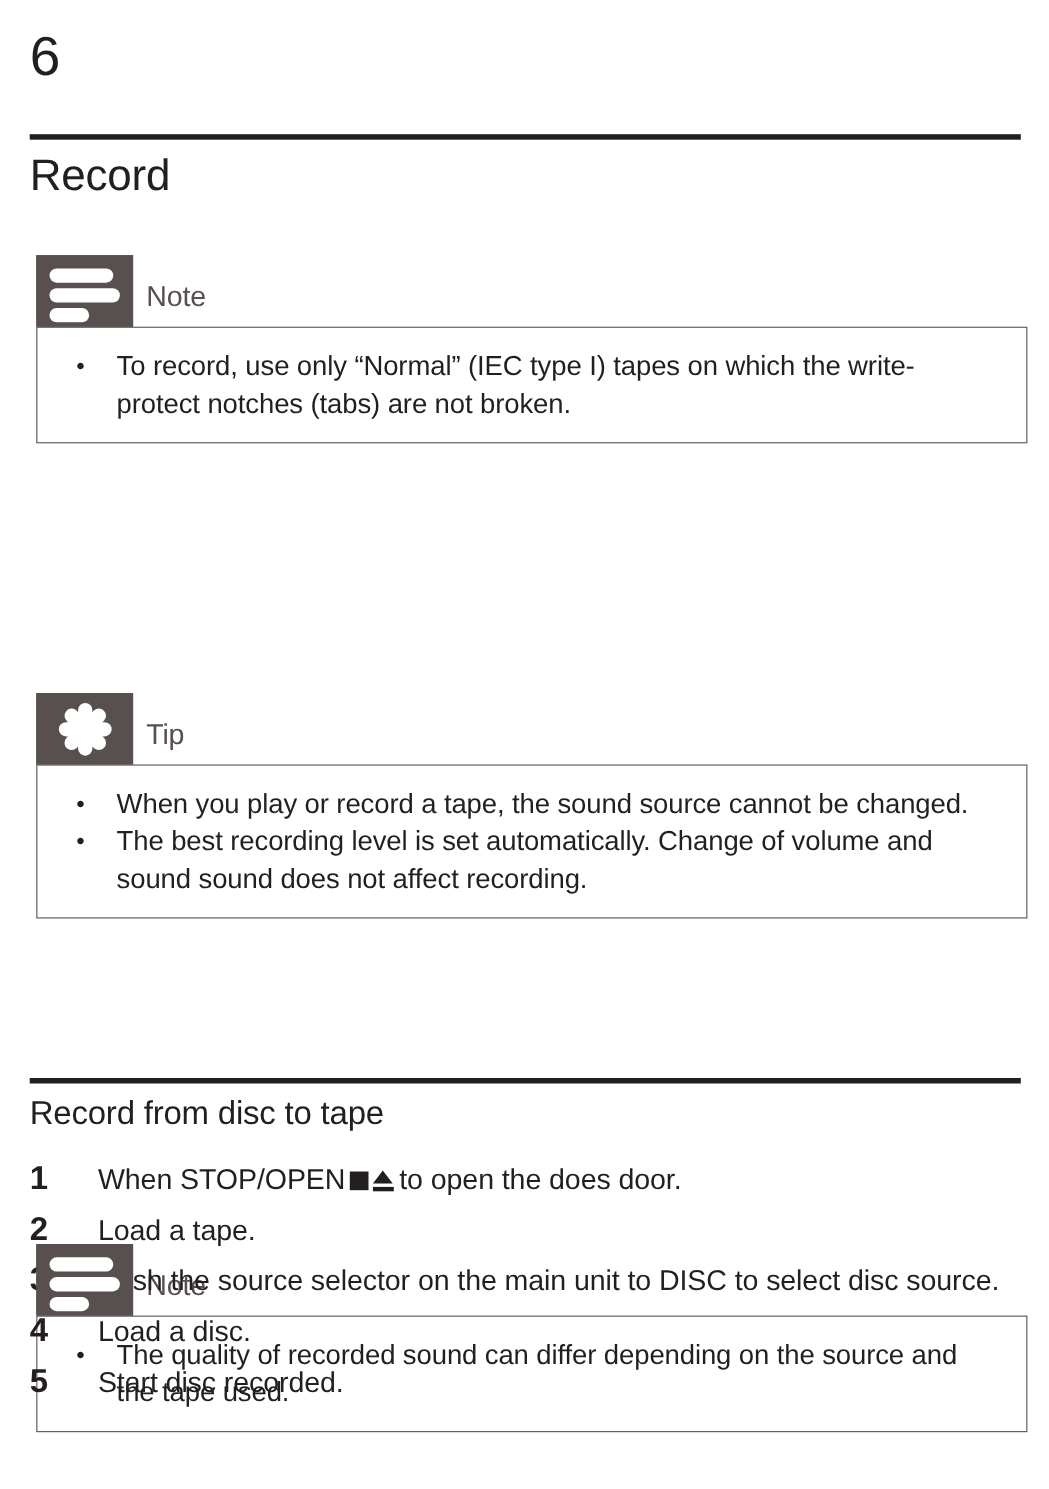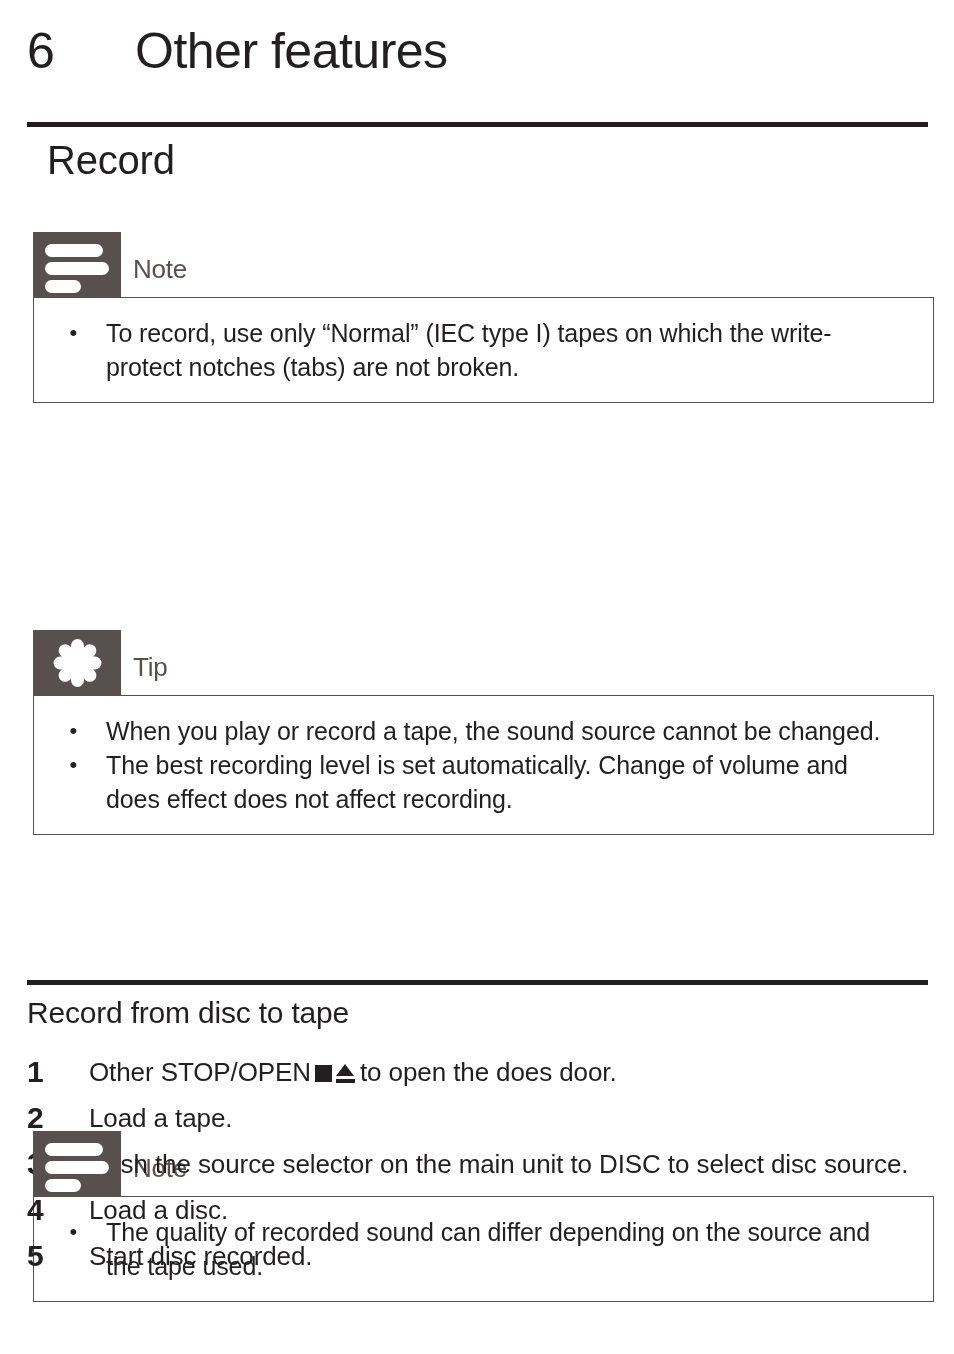--- a/index.html
+++ b/index.html
@@ -56,21 +56,20 @@
   .rule-mid { top: 980px; }
 
   
   .h1 {
     position: absolute;
     left: 27px;
     font-size: 40px;
     font-weight: 400;
     letter-spacing: -0.2px;
     color: #231f20;
-    margin-left: 20px;
   }
   .h1-record { top: 138px; }
 
   
   .h2 {
     position: absolute;
     left: 27px;
     font-size: 30px;
     font-weight: 400;
     letter-spacing: -0.2px;
@@ -257,21 +256,20 @@
     background: #231f20;
   }
 </style>
 </head>
 <body>
 
 <div class="page">
 
   <div class="chapter">
     <span class="chapter-number">6</span>
-    <span class="chapter-title">Other features</span>
   </div>
 
   <div class="rule rule-top"></div>
 
   <div class="h1 h1-record">Record</div>
 
   <div class="callout callout-wrap" style="top:232px;">
     <div class="callout-head">
       <div class="callout-badge">
         <span class="icon-note-bar b1"></span>
@@ -298,21 +296,21 @@
       <div class="callout-badge"></div>
       <div class="callout-label">Tip</div>
     </div>
     <div class="callout-body with-notch">
       <div class="bullet-row">
         <span class="bullet-mark">•</span>
         <span class="bullet-text">When you play or record a tape, the sound source cannot be changed.</span>
       </div>
       <div class="bullet-row">
         <span class="bullet-mark">•</span>
-        <span class="bullet-text">The best recording level is set automatically. Change of volume and does effect does not affect recording.</span>
+        <span class="bullet-text">The best recording level is set automatically. Change of volume and sound sound does not affect recording.</span>
       </div>
     </div>
     <div class="badge-overlay">
       <span class="icon-tip">
         <span class="petal p0"></span>
         <span class="petal p1"></span>
         <span class="petal p2"></span>
         <span class="petal p3"></span>
         <span class="petal p4"></span>
         <span class="petal p5"></span>
@@ -342,21 +340,21 @@
 
   <div class="rule rule-mid"></div>
 
   <div class="h2 h2-disc-to-tape">Record from disc to tape</div>
 
   <div class="steps">
 
     <div class="step-row">
       <span class="step-num">1</span>
       <span class="step-text">
-        <span>Other </span><b>STOP/OPEN</b><span class="sym-stop"></span><span class="sym-eject"><span class="tri"></span><span class="bar"></span></span><span>to open the does door.</span>
+        <span>When </span><b>STOP/OPEN</b><span class="sym-stop"></span><span class="sym-eject"><span class="tri"></span><span class="bar"></span></span><span>to open the does door.</span>
       </span>
     </div>
 
     <div class="step-row">
       <span class="step-num">2</span>
       <span class="step-text">Load a tape.</span>
     </div>
 
     <div class="step-row">
       <span class="step-num">3</span>

